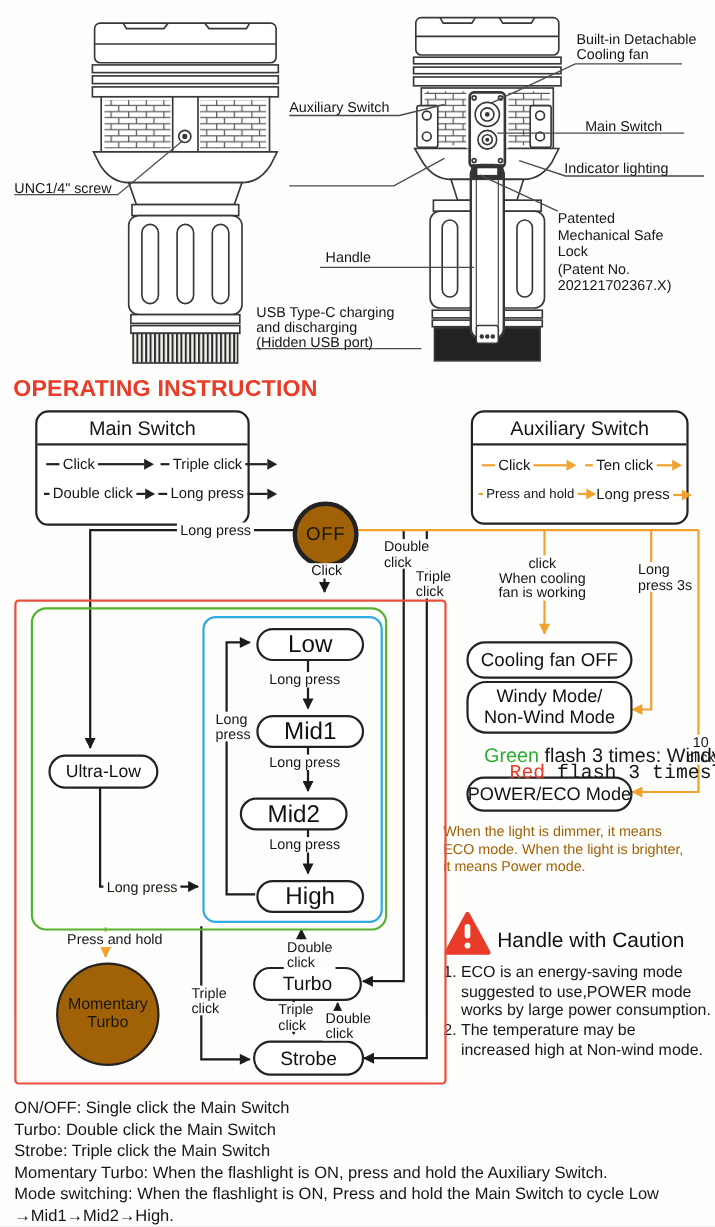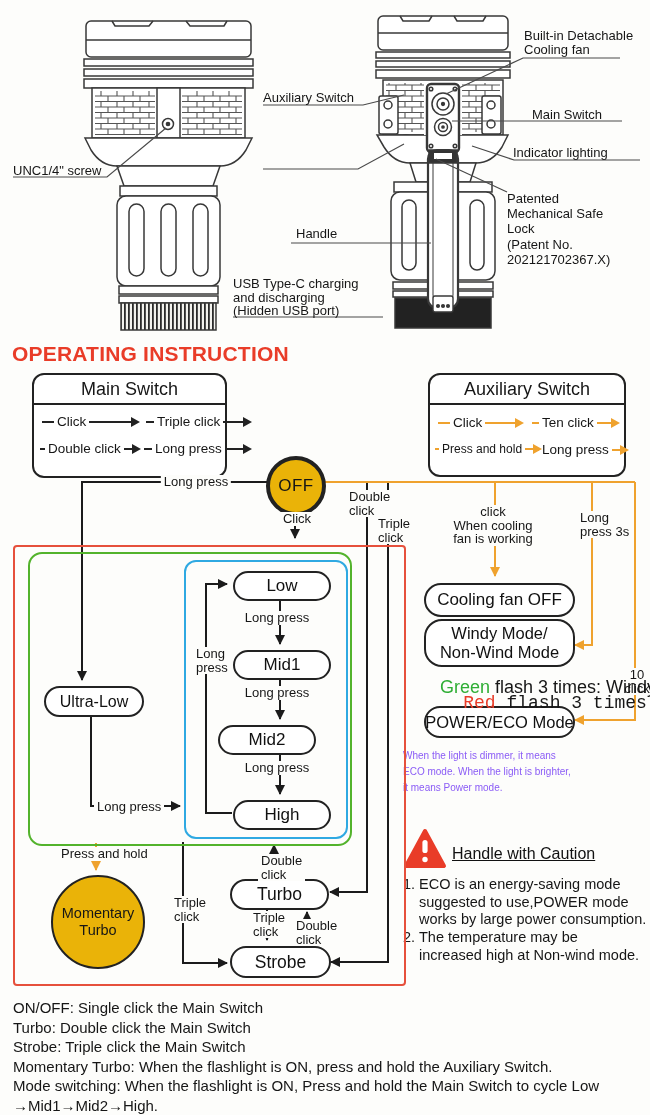--- a/index.html
+++ b/index.html
@@ -3,39 +3,39 @@
 <meta charset="utf-8">
 <style>
   html,body{margin:0;padding:0;background:#e9e9e9;}
   #app{position:relative;width:650px;height:1115px;background:#fdfdfb;overflow:hidden;
        font-family:"Liberation Sans","DejaVu Sans",sans-serif;color:#161616;}
   #art{position:absolute;left:0;top:0;z-index:0;}
   .lbl{position:absolute;font-size:13px;line-height:13.5px;color:#161616;white-space:pre;z-index:2;}
   .wbg{background:#fdfdfb;padding:0 3px;}
   .ctr{transform:translateX(-50%);text-align:center;}
   .pill{position:absolute;background:#fff;border:2.3px solid #222;border-radius:18px;
-        display:flex;align-items:center;justify-content:center;font-size:17px;color:#111;
+        display:flex;align-items:center;justify-content:center;font-size:22px;color:#111;
         z-index:2;white-space:pre;text-align:center;}
-  .circ{position:absolute;background:#eab308;border:2.6px solid #222;border-radius:50%;
+  .circ{position:absolute;background:#a16207;border:2.6px solid #222;border-radius:50%;
         display:flex;align-items:center;justify-content:center;z-index:2;text-align:center;}
   .box{position:absolute;z-index:3;pointer-events:none;background:transparent;}
   .legend{position:absolute;width:191px;height:101px;background:#fff;border:2.3px solid #222;
           border-radius:12px;z-index:2;}
   .legend .ltitle{position:absolute;top:4px;left:0;right:0;text-align:center;font-size:18px;}
   .legend .sep{position:absolute;top:28px;left:0;right:0;border-top:2px solid #222;}
   .li{position:absolute;display:flex;align-items:center;font-size:13.5px;}
   .li .d{width:12px;border-top:2px solid #222;margin-right:3px;flex:none;}
   .li .t{white-space:nowrap;}
   .li .l{flex:1;border-top:2px solid #222;margin-left:3px;min-width:8px;}
   .li .a{width:0;height:0;border-left:9px solid #222;border-top:5px solid transparent;
          border-bottom:5px solid transparent;flex:none;}
   .aux .li .d,.aux .li .l{border-color:#efa22e;}
   .aux .li .a{border-left-color:#efa22e;}
-  .note-red{position:absolute;color:#8b5cf6;font-size:10px;line-height:16px;white-space:pre;z-index:2;}
-  .caution-t{position:absolute;font-size:16px;color:#111;z-index:2;text-decoration:underline;}
+  .note-red{position:absolute;color:#a16207;font-size:13px;line-height:16px;white-space:pre;z-index:2;}
+  .caution-t{position:absolute;font-size:19px;color:#111;z-index:2;}
   .cit{position:absolute;font-size:14.5px;line-height:17.5px;white-space:pre;z-index:2;}
   .footer-line{position:absolute;left:13px;font-size:15px;line-height:19.5px;white-space:pre;z-index:2;}
   .toplbl{position:absolute;font-size:13px;line-height:13.5px;white-space:pre;z-index:2;}
   .title{position:absolute;left:12px;top:342px;font-size:21px;font-weight:bold;color:#e93c28;
          letter-spacing:.2px;z-index:2;}
   .flash{position:absolute;font-size:18px;line-height:14px;white-space:pre;z-index:2;}
 </style>
 </head>
 <body>
 

